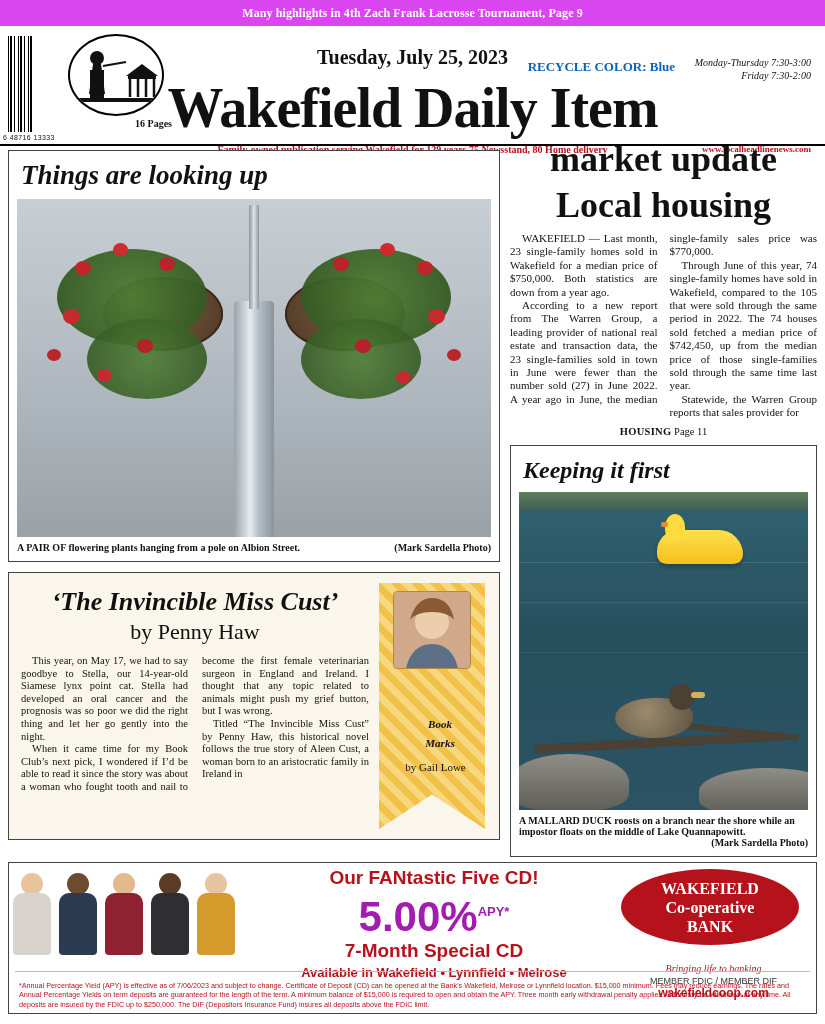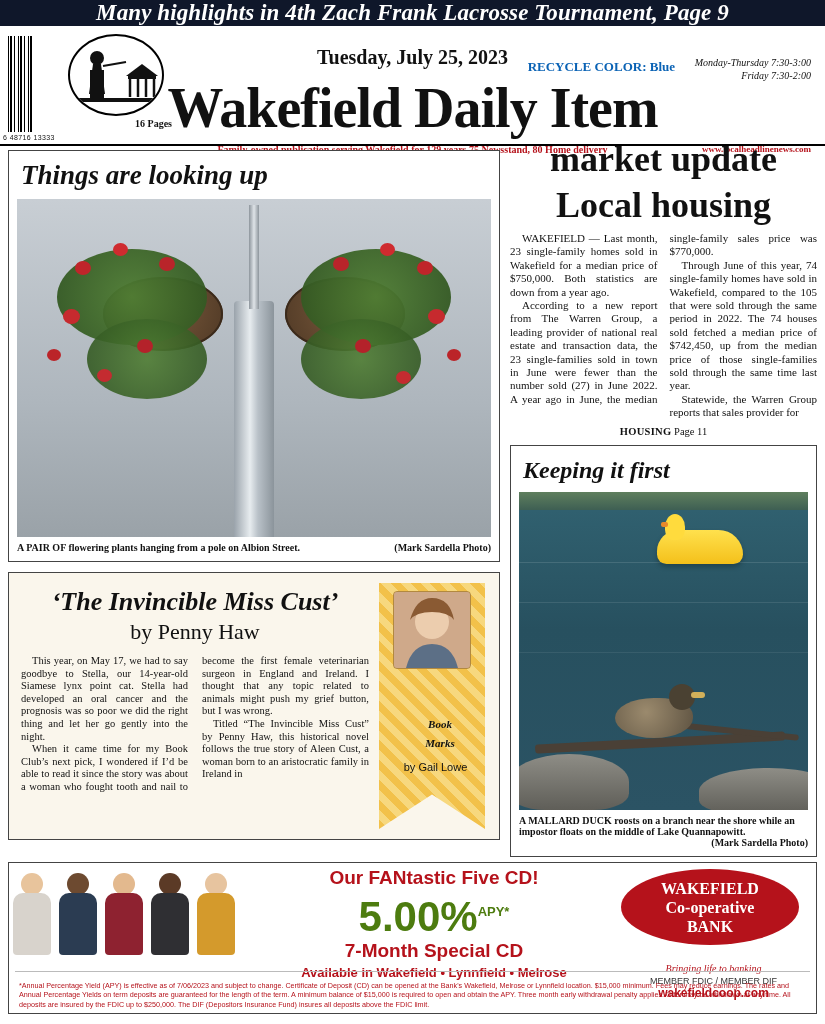--- a/index.html
+++ b/index.html
@@ -7,27 +7,26 @@
     width:825px;height:1024px;
     background:#ffffff;
     font-family:"Liberation Serif", serif;
     color:#111;
     overflow:hidden;
   }
   .page{position:relative;width:825px;height:1024px;}
 
   
   .banner{
-    background:#0f172a;
+    background:#d946ef;
     color:#fff;
     text-align:center;
     font-family:"Liberation Serif", serif;
     font-weight:bold;
-    font-style:italic;
-    font-size:23px;
+    font-size:12px;
     line-height:26px;
     height:26px;
     letter-spacing:.1px;
   }
 
   
   .masthead{position:relative;height:118px;border-bottom:2px solid #000;}
   .barcode{
     position:absolute;left:8px;top:10px;width:26px;height:96px;
     background:repeating-linear-gradient(90deg,#000 0 1px,#fff 1px 2px,#000 2px 4px,#fff 4px 6px,#000 6px 7px,#fff 7px 10px);
@@ -178,35 +177,35 @@
   }
   .flag-photo{
     width:76px;height:76px;border-radius:4px;margin:8px auto 0 auto;
     background:radial-gradient(circle at 50% 40%,#e9c9a8,#b98b63);
     position:relative;overflow:hidden;border:1px solid #b2893f;
   }
   .flag-title{
     font-family:"Liberation Serif",serif;font-style:italic;font-weight:bold;font-size:11px;
     line-height:19px;margin-top:46px;margin-left:16px;
   }
-  .flag-by{font-size:11px;font-family:Liberation Sans, sans-serif;margin-top:8px;padding-left:7px;}
+  .flag-by{font-size:11px;font-family:Liberation Serif, serif;margin-top:8px;padding-left:7px;}
   .jump2{font-size:10.5px;text-align:center;margin-top:4px;}
 
   
   .ad{
     position:absolute;left:8px;top:862px;width:809px;height:152px;
     border:1px solid #444;background:#fff;box-sizing:border-box;overflow:hidden;
   }
   .ad-people{position:absolute;left:0;top:0;width:230px;height:108px;display:flex;}
   .person{flex:1;position:relative;}
   .p-head{position:absolute;left:50%;transform:translateX(-50%);top:10px;width:22px;height:22px;border-radius:50%;}
   .p-body{position:absolute;left:50%;transform:translateX(-50%);top:30px;width:38px;height:62px;border-radius:10px 10px 4px 4px;}
   .ad-center{position:absolute;left:240px;top:4px;width:370px;text-align:center;}
   .ad-l1{color:#b5121b;font-weight:bold;font-size:19px;font-family:"Liberation Sans",sans-serif;}
-  .ad-rate{color:#4d7c0f;font-weight:bold;font-size:42px;line-height:46px;font-family:"Liberation Sans",sans-serif;}
+  .ad-rate{color:#a21caf;font-weight:bold;font-size:42px;line-height:46px;font-family:"Liberation Sans",sans-serif;}
   .ad-rate sup{font-size:13px;vertical-align:super;}
   .ad-l3{color:#b5121b;font-weight:bold;font-size:19px;font-family:"Liberation Sans",sans-serif;}
   .ad-l4{color:#b5121b;font-weight:bold;font-size:13px;font-family:"Liberation Sans",sans-serif;margin-top:3px;}
   .ad-bank{position:absolute;right:10px;top:6px;width:185px;text-align:center;}
   .bank-oval{
     width:178px;height:76px;border-radius:50%;background:#b5121b;color:#fff;
     display:flex;flex-direction:column;align-items:center;justify-content:center;
     font-family:"Liberation Serif",serif;font-weight:bold;font-size:16px;line-height:19px;
   }
   .bank-sub{font-size:9px;color:#333;margin-top:18px;line-height:12px;font-family:"Liberation Sans",sans-serif;}

